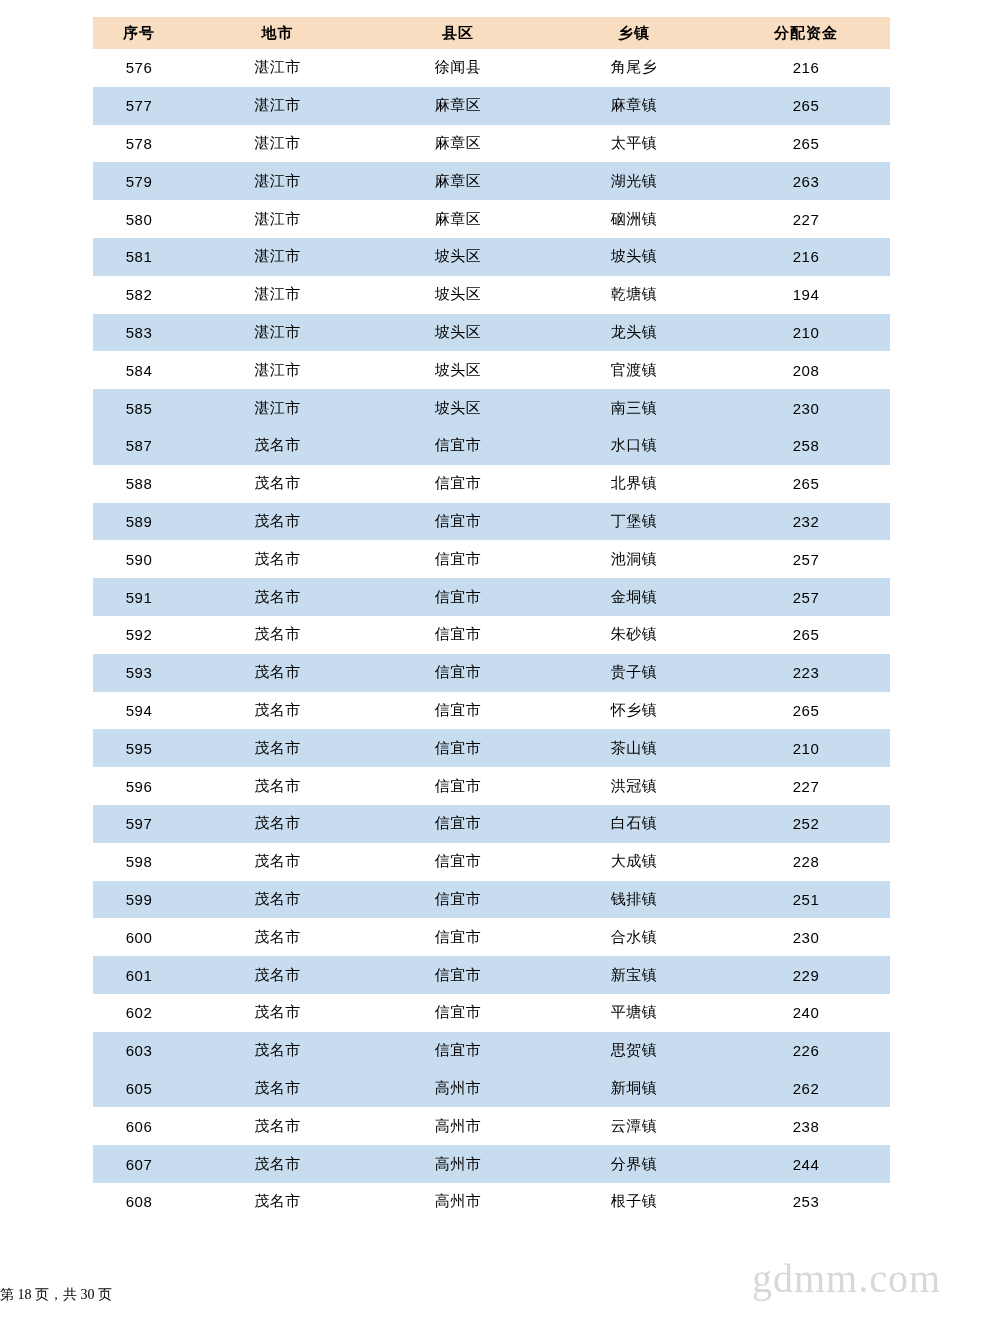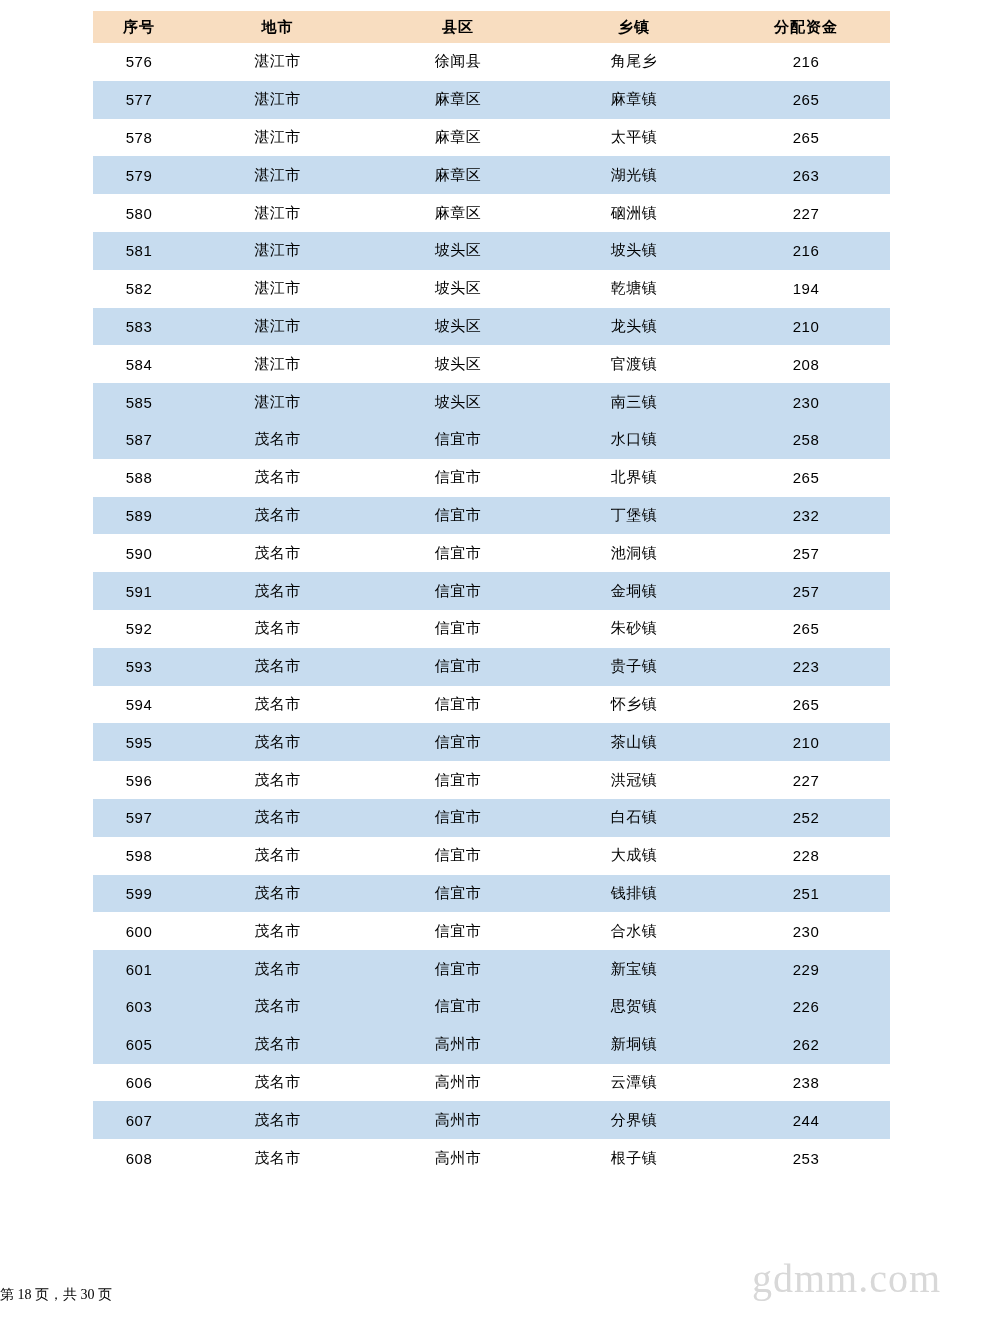--- a/index.html
+++ b/index.html
@@ -17,21 +17,21 @@
   }
   .page {
     position: relative;
     width: 983px;
     height: 1338px;
     box-sizing: border-box;
   }
   table.fund-table {
     position: absolute;
     left: 93px;
-    top: 11px;
+    top: 17px;
     width: 797px;
     border-collapse: collapse;
     table-layout: fixed;
   }
   table.fund-table col.c0 { width: 92px; }
   table.fund-table col.c1 { width: 185px; }
   table.fund-table col.c2 { width: 176px; }
   table.fund-table col.c3 { width: 176px; }
   table.fund-table col.c4 { width: 168px; }
 
@@ -272,20 +272,27 @@
           <td>合水镇</td>
           <td>230</td>
         </tr>
         <tr class="odd">
           <td>601</td>
           <td>茂名市</td>
           <td>信宜市</td>
           <td>新宝镇</td>
           <td>229</td>
         </tr>
+        <tr class="even">
+          <td>602</td>
+          <td>茂名市</td>
+          <td>信宜市</td>
+          <td>平塘镇</td>
+          <td>240</td>
+        </tr>
         <tr class="odd">
           <td>603</td>
           <td>茂名市</td>
           <td>信宜市</td>
           <td>思贺镇</td>
           <td>226</td>
         </tr>
         <tr class="odd">
           <td>605</td>
           <td>茂名市</td>

